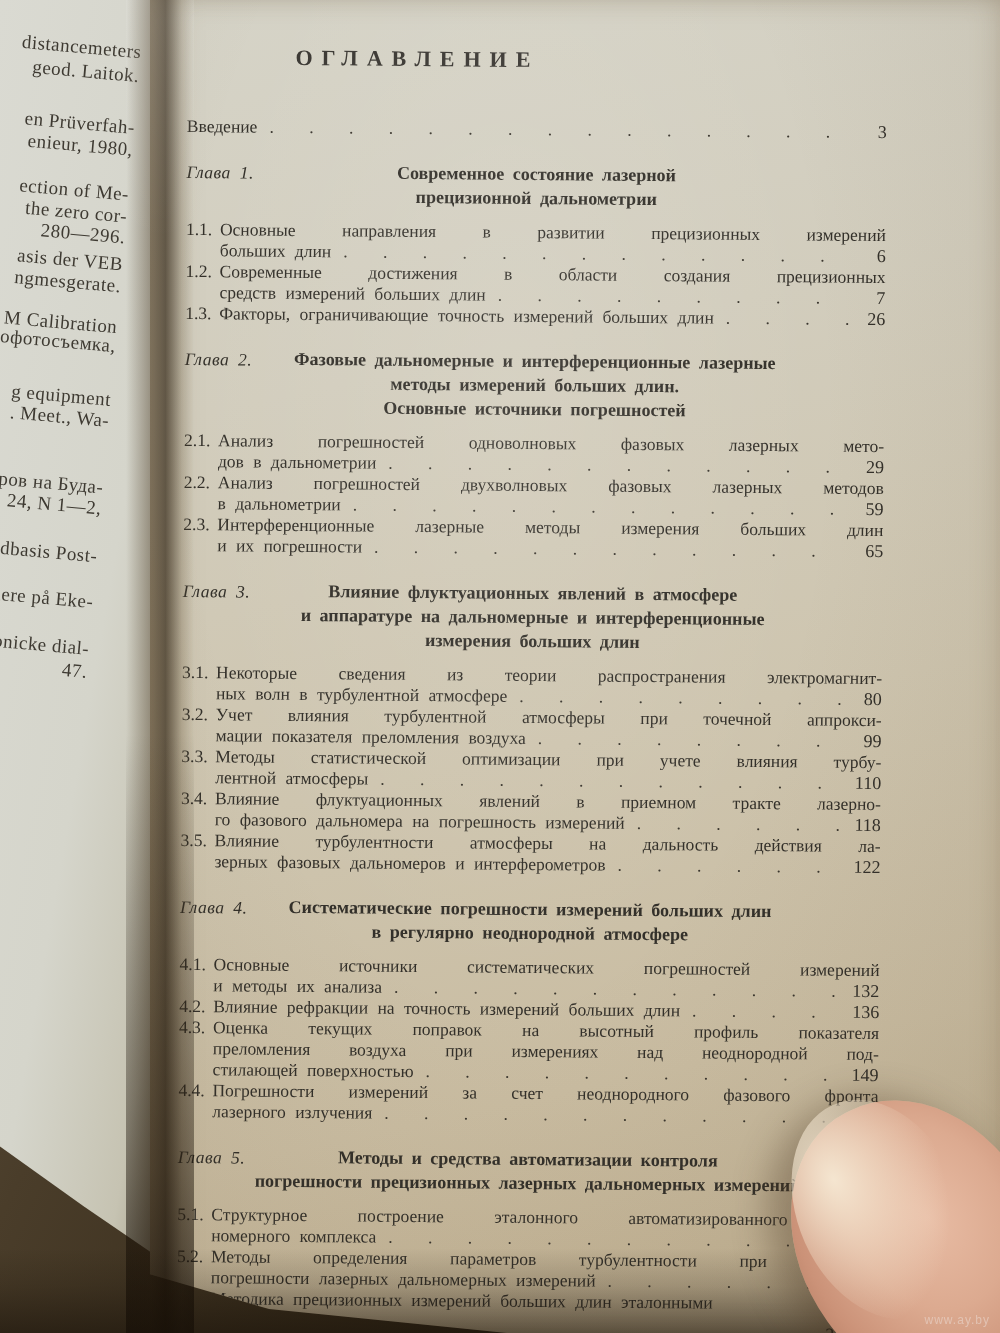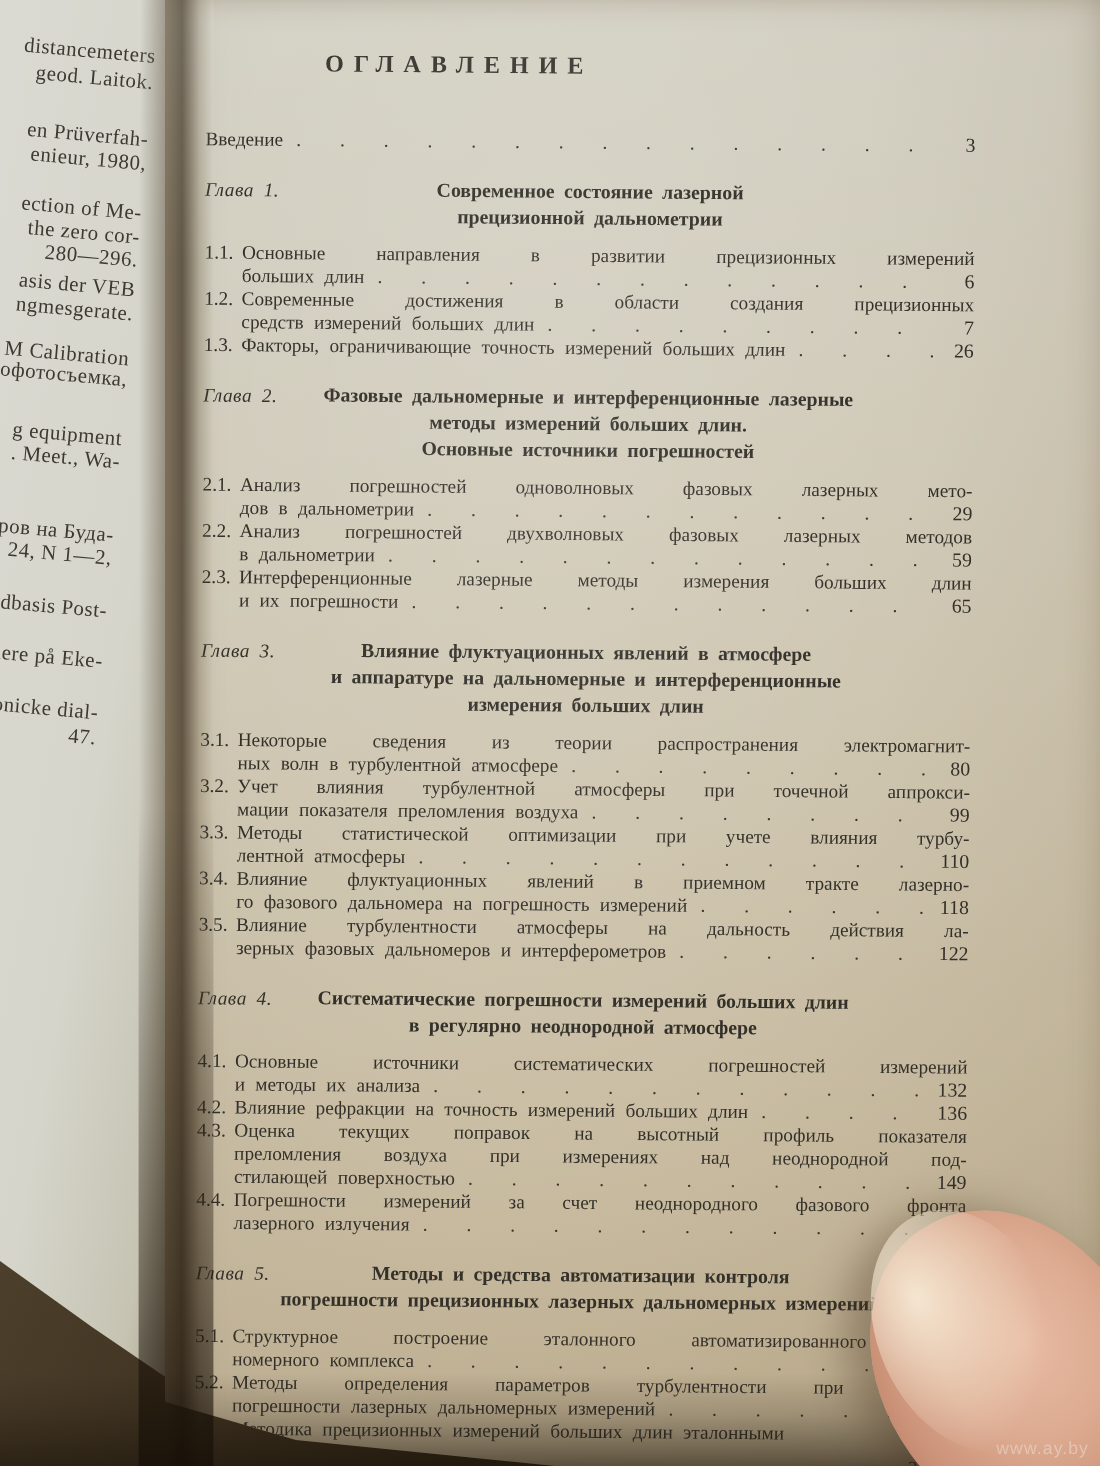--- a/index.html
+++ b/index.html
@@ -75,21 +75,21 @@
   }
   .thumb-rim{
     position:absolute;left:-4px;top:2px;width:68%;height:74%;border-radius:50%;
     transform:rotate(-24deg);
     background:radial-gradient(ellipse at 32% 30%,rgba(246,233,212,0.95) 0%,rgba(246,233,212,0.35) 42%,rgba(246,233,212,0) 68%);
   }
   
   .watermark{
     position:absolute;right:10px;bottom:6px;z-index:10;
     font-family:"Liberation Sans","DejaVu Sans",sans-serif;
-    font-size:16px;color:rgba(245,245,245,0.38);letter-spacing:1px;
+    font-size:12px;color:rgba(245,245,245,0.38);letter-spacing:1px;
   }
 </style>
 </head>
 <body>
 
 <div>
 
   <div class="left-page">
     <div class="left-frags">
         <div class="frag" style="top: 42px;">distancemeters</div>

